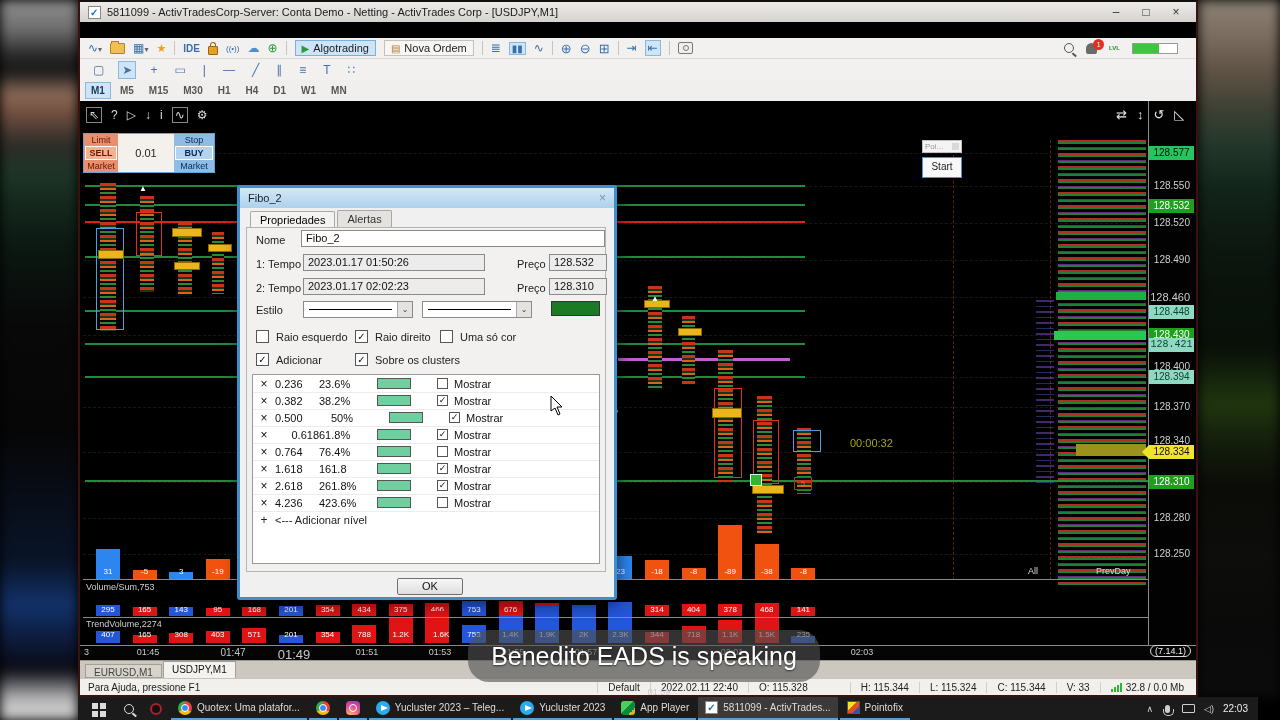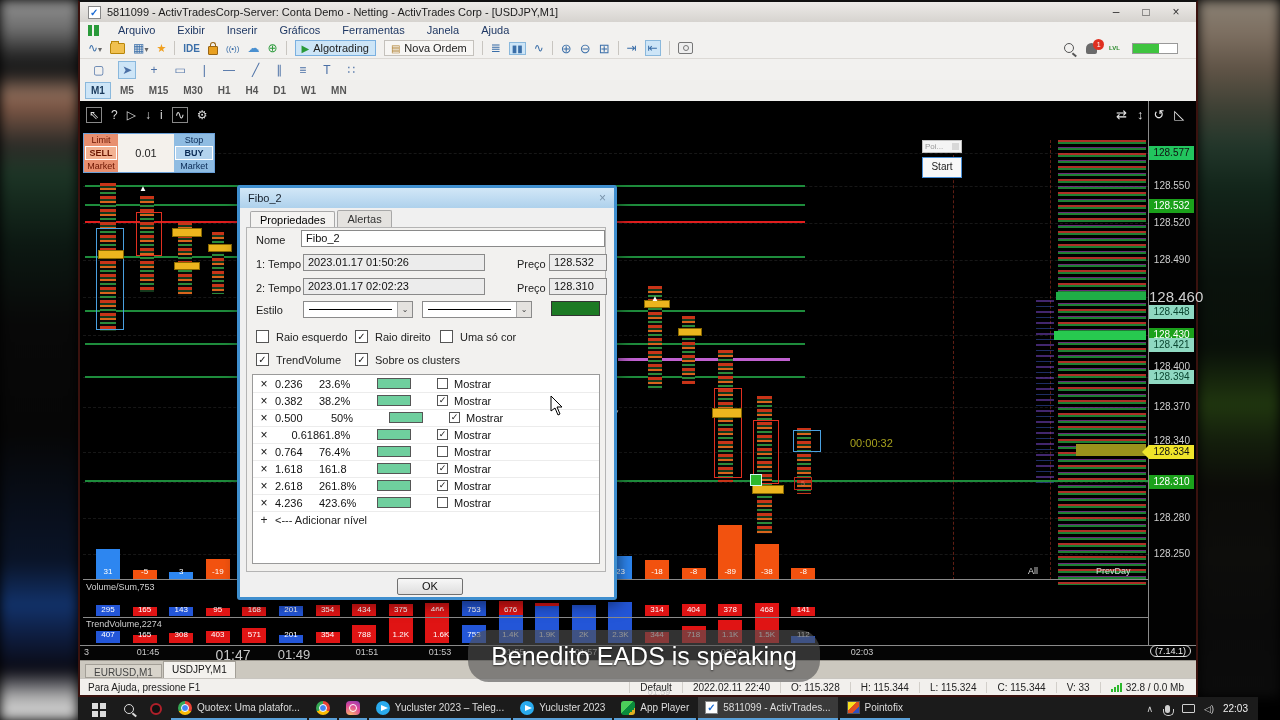--- a/index.html
+++ b/index.html
@@ -121,32 +121,20 @@
   <div class="appframe"></div>
 
   <div class="titlebar">
     <span class="i-mt"></span>
     <span class="ttl">5811099 - ActivTradesCorp-Server: Conta Demo - Netting - ActivTrades Corp - [USDJPY,M1]</span>
     <span class="wbtn">–</span>
     <span class="wbtn">□</span>
     <span class="wbtn">×</span>
   </div>
 
-  <div class="menubar">
-    <span class="i-logo"></span>
-    <span id="menu-items" style="display:flex">
-        <span style="padding: 0px 11px; font-size: 11px; color: rgb(31, 56, 100);">Arquivo</span>
-        <span style="padding: 0px 11px; font-size: 11px; color: rgb(31, 56, 100);">Exibir</span>
-        <span style="padding: 0px 11px; font-size: 11px; color: rgb(31, 56, 100);">Inserir</span>
-        <span style="padding: 0px 11px; font-size: 11px; color: rgb(31, 56, 100);">Gráficos</span>
-        <span style="padding: 0px 11px; font-size: 11px; color: rgb(31, 56, 100);">Ferramentas</span>
-        <span style="padding: 0px 11px; font-size: 11px; color: rgb(31, 56, 100);">Janela</span>
-        <span style="padding: 0px 11px; font-size: 11px; color: rgb(31, 56, 100);">Ajuda</span>
-      </span>
-  </div>
 
   <div class="toolbar1">
     <span style="font-size:12px;color:#3a6ea8"><span>∿</span><span style="font-size:8px;color:#666">▾</span></span>
     <span class="i-folder"></span>
     <span style="font-size:12px;color:#3a6ea8"><span>▦</span><span style="font-size:8px;color:#666">▾</span></span>
     <span style="font-size:11px;color:#f0a020">★</span>
     <span class="tsep"></span>
     <span style="font-size:10px;color:#3a6ea8;font-weight:bold">IDE</span>
     <span class="i-lock"></span>
     <span style="font-size:8px;color:#3a6ea8">((•))</span>
@@ -368,36 +356,36 @@
         </div>
       </div>
     <div class="okbtn">OK</div>
   <div style="position: absolute; left: 16px; top: 142px; width: 13px; height: 13px; background: rgb(255, 255, 255); border: 1px solid rgb(85, 85, 85); font: 10px / 11px &quot;Liberation Sans&quot;, sans-serif; text-align: center; color: rgb(17, 17, 17); box-sizing: border-box;"></div>
       <div style="position: absolute; left: 36px; top: 143px; font-size: 11px; color: rgb(34, 34, 34);">Raio esquerdo</div>
       <div style="position: absolute; left: 115px; top: 142px; width: 13px; height: 13px; background: rgb(255, 255, 255); border: 1px solid rgb(85, 85, 85); font: 10px / 11px &quot;Liberation Sans&quot;, sans-serif; text-align: center; color: rgb(17, 17, 17); box-sizing: border-box;">✓</div>
       <div style="position: absolute; left: 135px; top: 143px; font-size: 11px; color: rgb(34, 34, 34);">Raio direito</div>
       <div style="position: absolute; left: 200px; top: 142px; width: 13px; height: 13px; background: rgb(255, 255, 255); border: 1px solid rgb(85, 85, 85); font: 10px / 11px &quot;Liberation Sans&quot;, sans-serif; text-align: center; color: rgb(17, 17, 17); box-sizing: border-box;"></div>
       <div style="position: absolute; left: 220px; top: 143px; font-size: 11px; color: rgb(34, 34, 34);">Uma só cor</div>
       <div style="position: absolute; left: 16px; top: 165px; width: 13px; height: 13px; background: rgb(255, 255, 255); border: 1px solid rgb(85, 85, 85); font: 10px / 11px &quot;Liberation Sans&quot;, sans-serif; text-align: center; color: rgb(17, 17, 17); box-sizing: border-box;">✓</div>
-      <div style="position: absolute; left: 36px; top: 166px; font-size: 11px; color: rgb(34, 34, 34);">TrendVolume</div>
+      <div style="position: absolute; left: 36px; top: 166px; font-size: 11px; color: rgb(34, 34, 34);">Adicionar</div>
       <div style="position: absolute; left: 115px; top: 165px; width: 13px; height: 13px; background: rgb(255, 255, 255); border: 1px solid rgb(85, 85, 85); font: 10px / 11px &quot;Liberation Sans&quot;, sans-serif; text-align: center; color: rgb(17, 17, 17); box-sizing: border-box;">✓</div>
       <div style="position: absolute; left: 135px; top: 166px; font-size: 11px; color: rgb(34, 34, 34);">Sobre os clusters</div>
     </div>
 
   <div class="tabsrow" id="tabsrow">
       <span style="font: 10px / 15px &quot;Liberation Sans&quot;, sans-serif; padding: 0px 8px; margin-right: 1px; border: 1px solid rgb(163, 159, 151); background: rgb(216, 212, 203); color: rgb(68, 68, 68); height: 14px; box-sizing: border-box;">EURUSD,M1</span>
       <span style="font: 10px / 15px &quot;Liberation Sans&quot;, sans-serif; padding: 0px 8px; margin-right: 1px; border-top: 1px solid rgb(163, 159, 151); border-right: 1px solid rgb(163, 159, 151); border-bottom: none; border-left: 1px solid rgb(163, 159, 151); border-image: initial; background: rgb(244, 242, 238); color: rgb(17, 17, 17); height: 17px; box-sizing: border-box;">USDJPY,M1</span>
     </div>
   <div class="statusbar">
     <span class="sb-help">Para Ajuda, pressione F1</span>
     <span id="status-segs">
         <span style="padding: 0px 10px; border-left: 1px solid rgb(210, 207, 202); white-space: nowrap;">Default</span>
         <span style="padding: 0px 10px; border-left: 1px solid rgb(210, 207, 202); white-space: nowrap;">2022.02.11 22:40</span>
         <span style="padding: 0px 10px; border-left: 1px solid rgb(210, 207, 202); white-space: nowrap;">O: 115.328</span>
-        <span style="padding: 0px 10px; border-left: 1px solid rgb(210, 207, 202); white-space: nowrap;">H: 115.344</span>
+        <span style="padding: 0px 10px; border-left: 1px solid rgb(210, 207, 202); white-space: nowrap; margin-left: 32px;">H: 115.344</span>
         <span style="padding: 0px 10px; border-left: 1px solid rgb(210, 207, 202); white-space: nowrap;">L: 115.324</span>
         <span style="padding: 0px 10px; border-left: 1px solid rgb(210, 207, 202); white-space: nowrap;">C: 115.344</span>
         <span style="padding: 0px 10px; border-left: 1px solid rgb(210, 207, 202); white-space: nowrap;">V: 33</span>
       </span>
     <span style="display:flex;align-items:center;padding:0 12px 0 10px;border-left:1px solid #d2cfca">
       <span class="sigbars">
           <i style="height:3px"></i>
           <i style="height:5px"></i>
           <i style="height:7px"></i>
           <i style="height:9px"></i>
@@ -515,36 +503,36 @@
     <div style="position: absolute; left: 139px; top: 184px; font-size: 8px; color: rgb(255, 255, 255);">▲</div>
     <div style="position: absolute; left: 651px; top: 294px; font-size: 8px; color: rgb(255, 255, 255);">▲</div>
     <div style="position: absolute; left: 612px; top: 408px; font-size: 8px; color: rgb(255, 255, 255);">▼</div>
     <div style="position: absolute; left: 750px; top: 474px; width: 10px; height: 10px; background: rgb(45, 184, 45); border: 1px solid rgb(204, 255, 238);"></div>
     <div style="position: absolute; left: 794px; top: 477px; width: 16px; height: 11px; border: 1px solid rgb(192, 40, 24); color: rgb(232, 106, 80); font-size: 7px; text-align: center; line-height: 11px;">5</div>
     <div style="position: absolute; left: 1149px; top: 146px; width: 45px; height: 14px; font-size: 10px; line-height: 14px; box-sizing: border-box; text-align: center; z-index: 5; background: #22c55e; color: rgb(17, 17, 17);">128.577</div>
     <div style="position: absolute; left: 1149px; top: 179px; width: 45px; height: 14px; font-size: 10px; line-height: 14px; box-sizing: border-box; text-align: right; z-index: 5; color: rgb(207, 207, 207); padding-right: 4px;">128.550</div>
     <div style="position: absolute; left: 1149px; top: 199px; width: 45px; height: 14px; font-size: 10px; line-height: 14px; box-sizing: border-box; text-align: center; z-index: 5; background: rgb(27, 161, 27); color: rgb(255, 255, 255);">128.532</div>
     <div style="position: absolute; left: 1149px; top: 216px; width: 45px; height: 14px; font-size: 10px; line-height: 14px; box-sizing: border-box; text-align: right; z-index: 5; color: rgb(207, 207, 207); padding-right: 4px;">128.520</div>
     <div style="position: absolute; left: 1149px; top: 253px; width: 45px; height: 14px; font-size: 10px; line-height: 14px; box-sizing: border-box; text-align: right; z-index: 5; color: rgb(207, 207, 207); padding-right: 4px;">128.490</div>
-    <div style="position: absolute; left: 1149px; top: 290px; width: 45px; height: 14px; font-size: 15px; line-height: 14px; box-sizing: border-box; text-align: right; z-index: 5; color: rgb(207, 207, 207); padding-right: 4px;">128.460</div>
+    <div style="position: absolute; left: 1149px; top: 290px; width: 45px; height: 14px; font-size: 11px; line-height: 14px; box-sizing: border-box; text-align: right; z-index: 5; color: rgb(207, 207, 207); padding-right: 4px;">128.460</div>
     <div style="position: absolute; left: 1149px; top: 305px; width: 45px; height: 14px; font-size: 10px; line-height: 14px; box-sizing: border-box; text-align: center; z-index: 5; background: rgb(143, 217, 194); color: rgb(10, 69, 48);">128.448</div>
     <div style="position: absolute; left: 1149px; top: 328px; width: 45px; height: 14px; font-size: 10px; line-height: 14px; box-sizing: border-box; text-align: center; z-index: 5; background: rgb(27, 161, 27); color: rgb(255, 255, 255);">128.430</div>
-    <div style="position: absolute; left: 1149px; top: 338px; width: 45px; height: 14px; font-size: 10px; line-height: 14px; box-sizing: border-box; text-align: center; z-index: 5; background: rgb(143, 217, 194); color: rgb(10, 69, 48);">128.421</div>
+    <div style="position: absolute; left: 1149px; top: 338px; width: 45px; height: 14px; font-size: 10px; line-height: 14px; box-sizing: border-box; text-align: center; z-index: 5; background: rgb(143, 217, 194); color: rgb(10, 69, 48); font-family: Liberation Mono, monospace;">128.421</div>
     <div style="position: absolute; left: 1149px; top: 360px; width: 45px; height: 14px; font-size: 10px; line-height: 14px; box-sizing: border-box; text-align: right; z-index: 5; color: rgb(207, 207, 207); padding-right: 4px;">128.400</div>
     <div style="position: absolute; left: 1149px; top: 370px; width: 45px; height: 14px; font-size: 10px; line-height: 14px; box-sizing: border-box; text-align: center; z-index: 5; background: rgb(143, 217, 194); color: rgb(10, 69, 48);">128.394</div>
     <div style="position: absolute; left: 1149px; top: 400px; width: 45px; height: 14px; font-size: 10px; line-height: 14px; box-sizing: border-box; text-align: right; z-index: 5; color: rgb(207, 207, 207); padding-right: 4px;">128.370</div>
     <div style="position: absolute; left: 1149px; top: 434px; width: 45px; height: 14px; font-size: 10px; line-height: 14px; box-sizing: border-box; text-align: right; z-index: 5; color: rgb(207, 207, 207); padding-right: 4px;">128.340</div>
     <div style="position: absolute; left: 1149px; top: 445px; width: 45px; height: 14px; font-size: 10px; line-height: 14px; box-sizing: border-box; text-align: center; z-index: 5; background: rgb(239, 228, 42); color: rgb(17, 17, 17);">128.334</div>
     <div style="position: absolute; left: 1142px; top: 445px; width: 0px; height: 0px; z-index: 5; border-top: 7px solid transparent; border-bottom: 7px solid transparent; border-right: 7px solid rgb(239, 228, 42);"></div>
     <div style="position: absolute; left: 1149px; top: 475px; width: 45px; height: 14px; font-size: 10px; line-height: 14px; box-sizing: border-box; text-align: center; z-index: 5; background: rgb(27, 161, 27); color: rgb(255, 255, 255);">128.310</div>
     <div style="position: absolute; left: 1149px; top: 511px; width: 45px; height: 14px; font-size: 10px; line-height: 14px; box-sizing: border-box; text-align: right; z-index: 5; color: rgb(207, 207, 207); padding-right: 4px;">128.280</div>
     <div style="position: absolute; left: 1149px; top: 547px; width: 45px; height: 14px; font-size: 10px; line-height: 14px; box-sizing: border-box; text-align: right; z-index: 5; color: rgb(207, 207, 207); padding-right: 4px;">128.250</div>
     <div style="position: absolute; left: 84px; top: 647px; font-size: 9px; color: rgb(200, 200, 200); transform: none; z-index: 4;">3</div>
     <div style="position: absolute; left: 148px; top: 647px; font-size: 9px; color: rgb(200, 200, 200); transform: translateX(-50%); z-index: 4;">01:45</div>
-    <div style="position: absolute; left: 221px; top: 647px; font-size: 14px; color: rgb(200, 200, 200); transform: translateX(-50%); z-index: 4; padding-left: 24px;">01:47</div>
+    <div style="position: absolute; left: 221px; top: 647px; font-size: 10px; color: rgb(200, 200, 200); transform: translateX(-50%); z-index: 4; padding-left: 24px;">01:47</div>
     <div style="position: absolute; left: 294px; top: 647px; font-size: 13px; color: rgb(200, 200, 200); transform: translateX(-50%); z-index: 4;">01:49</div>
     <div style="position: absolute; left: 367px; top: 647px; font-size: 9px; color: rgb(200, 200, 200); transform: translateX(-50%); z-index: 4;">01:51</div>
     <div style="position: absolute; left: 440px; top: 647px; font-size: 9px; color: rgb(200, 200, 200); transform: translateX(-50%); z-index: 4;">01:53</div>
     <div style="position: absolute; left: 513px; top: 647px; font-size: 9px; color: rgb(200, 200, 200); transform: translateX(-50%); z-index: 4;">01:55</div>
     <div style="position: absolute; left: 586px; top: 647px; font-size: 9px; color: rgb(200, 200, 200); transform: translateX(-50%); z-index: 4;">01:57</div>
     <div style="position: absolute; left: 659px; top: 647px; font-size: 9px; color: rgb(200, 200, 200); transform: translateX(-50%); z-index: 4; margin-top: 40px;">01:59</div>
     <div style="position: absolute; left: 732px; top: 647px; font-size: 9px; color: rgb(200, 200, 200); transform: translateX(-50%); z-index: 4;">02:01</div>
     <div style="position: absolute; left: 862px; top: 647px; font-size: 9px; color: rgb(200, 200, 200); transform: translateX(-50%); z-index: 4;">02:03</div>
     <div style="position: absolute; left: 96px; top: 549px; width: 24px; height: 30px; background: rgb(45, 134, 240);"></div>
     <div style="position: absolute; left: 96px; top: 567px; width: 24px; text-align: center; font-size: 8px; color: rgb(255, 255, 255);">31</div>
@@ -638,14 +626,14 @@
     <div style="position: absolute; left: 608.4px; top: 630px; width: 24px; text-align: center; font-size: 8px; color: rgb(255, 255, 255);">2.3K</div>
     <div style="position: absolute; left: 645px; top: 632px; width: 24px; height: 11px; background: rgb(224, 20, 20);"></div>
     <div style="position: absolute; left: 645px; top: 630px; width: 24px; text-align: center; font-size: 8px; color: rgb(255, 255, 255);">344</div>
     <div style="position: absolute; left: 681.6px; top: 626px; width: 24px; height: 17px; background: rgb(224, 20, 20);"></div>
     <div style="position: absolute; left: 681.6px; top: 630px; width: 24px; text-align: center; font-size: 8px; color: rgb(255, 255, 255);">718</div>
     <div style="position: absolute; left: 718.2px; top: 620px; width: 24px; height: 23px; background: rgb(224, 20, 20);"></div>
     <div style="position: absolute; left: 718.2px; top: 630px; width: 24px; text-align: center; font-size: 8px; color: rgb(255, 255, 255);">1.1K</div>
     <div style="position: absolute; left: 754.8px; top: 613px; width: 24px; height: 30px; background: rgb(224, 20, 20);"></div>
     <div style="position: absolute; left: 754.8px; top: 630px; width: 24px; text-align: center; font-size: 8px; color: rgb(255, 255, 255);">1.5K</div>
     <div style="position: absolute; left: 791.4px; top: 636px; width: 24px; height: 7px; background: rgb(35, 86, 216);"></div>
-    <div style="position: absolute; left: 791.4px; top: 630px; width: 24px; text-align: center; font-size: 8px; color: rgb(255, 255, 255);">112</div>
+    <div style="position: absolute; left: 791.4px; top: 630px; width: 24px; text-align: center; font-size: 8px; color: rgb(255, 255, 255);">235</div>
   </div>
 
 </body></html>

